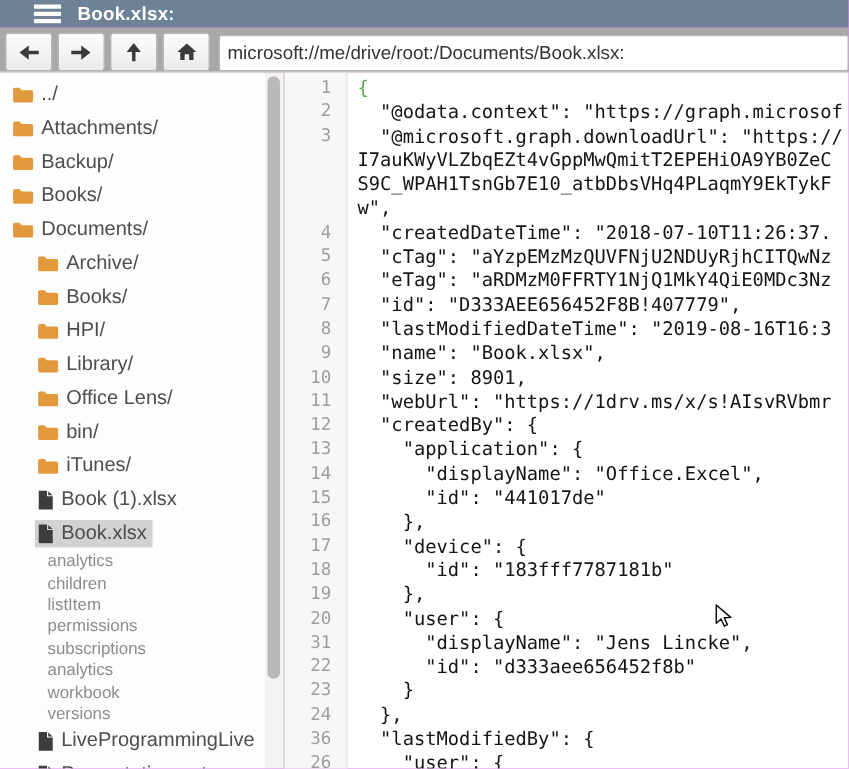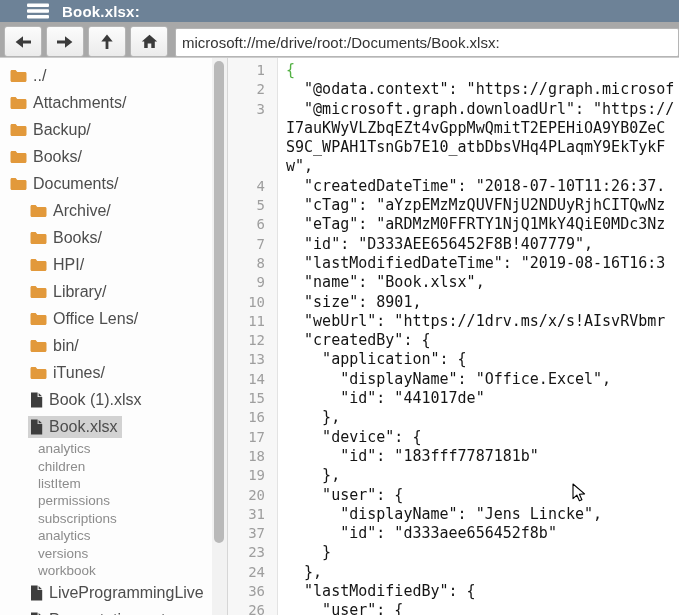--- a/index.html
+++ b/index.html
@@ -282,26 +282,26 @@
               <span class="sb-label">subscriptions</span>
             </span>
           </div>
           <div class="sb-item lvl3 sub">
             <span class="sb-box">
               <span class="sb-label">analytics</span>
             </span>
           </div>
           <div class="sb-item lvl3 sub">
             <span class="sb-box">
+              <span class="sb-label">workbook</span>
+            </span>
+          </div>
+          <div class="sb-item lvl3 sub">
+            <span class="sb-box">
               <span class="sb-label">versions</span>
-            </span>
-          </div>
-          <div class="sb-item lvl3 sub">
-            <span class="sb-box">
-              <span class="sb-label">workbook</span>
             </span>
           </div>
           <div class="sb-item lvl2">
             <span class="sb-box">
               <span class="sb-icon">
                 <svg width="13" height="16" viewBox="0 0 13 16">
                   <path fill="#3d3d3d" d="M1 0.5 H7.6 V5 H12.2 V15.5 H1 Z"></path>
                   <path fill="#3d3d3d" d="M8.6 0.9 L12 4.2 H8.6 Z"></path>
                 </svg>
               </span>
@@ -418,21 +418,21 @@
           </div>
           <div class="crow">
             <span class="gut">20</span>
             <span class="ct">    "user": {</span>
           </div>
           <div class="crow">
             <span class="gut">31</span>
             <span class="ct">      "displayName": "Jens Lincke",</span>
           </div>
           <div class="crow">
-            <span class="gut">37</span>
+            <span class="gut">22</span>
             <span class="ct">      "id": "d333aee656452f8b"</span>
           </div>
           <div class="crow">
             <span class="gut">23</span>
             <span class="ct">    }</span>
           </div>
           <div class="crow">
             <span class="gut">24</span>
             <span class="ct">  },</span>
           </div>

